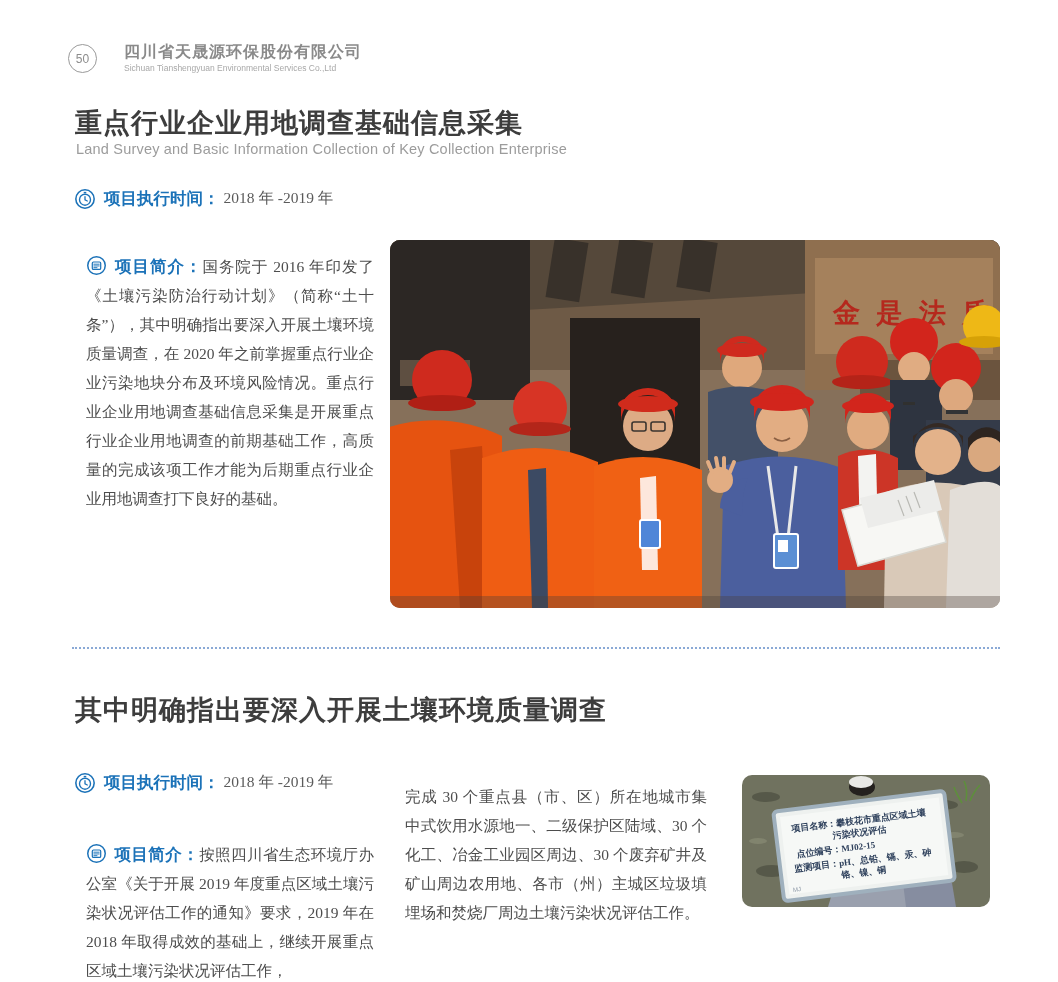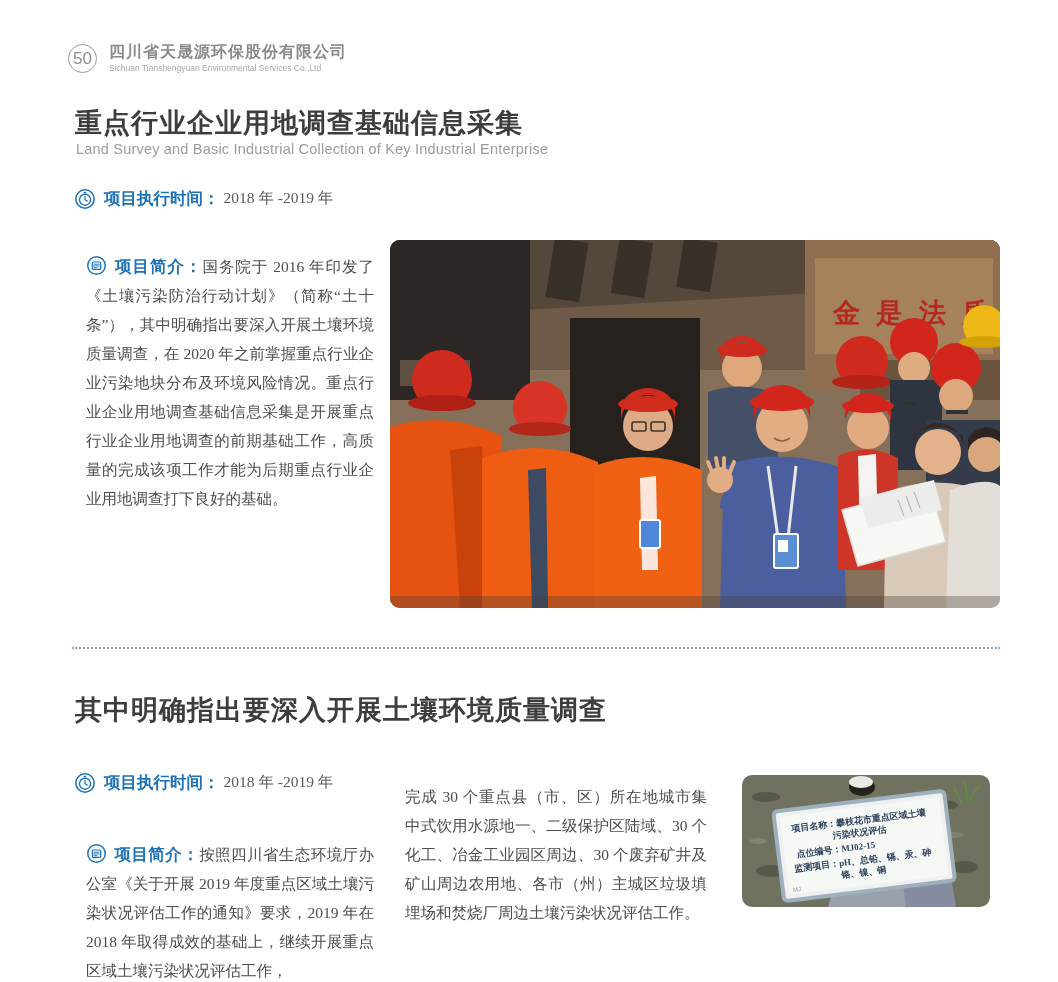--- a/index.html
+++ b/index.html
@@ -2,23 +2,23 @@
 <html><head>
 <meta charset="utf-8">
 <style>
   html,body{margin:0;padding:0;background:#ffffff;}
   .page{position:relative;width:1058px;height:982px;background:#ffffff;overflow:hidden;
         font-family:"Liberation Serif","DejaVu Serif",serif;}
 
   
   .header{position:absolute;left:68px;top:42px;display:flex;align-items:flex-start;}
   .page-badge{width:27px;height:27px;border:1.5px solid #9a9a9a;border-radius:50%;
-              color:#8c8c8c;font-family:"Liberation Sans",sans-serif;font-size:17px;
+              color:#8c8c8c;font-family:"Liberation Sans",sans-serif;font-size:12px;
               display:flex;align-items:center;justify-content:center;margin-top:2px;}
-  .co-block{margin-left:12px;}
+  .co-block{margin-left:27px;}
   .co-cn{font-family:"Liberation Sans",sans-serif;font-weight:bold;font-size:16px;
          color:#8a8a8a;letter-spacing:1px;line-height:19px;}
   .co-en{font-family:"Liberation Sans",sans-serif;font-size:8.5px;color:#a8a8a8;margin-top:2px;}
 
   
   .sec-title{position:absolute;left:75px;font-family:"Liberation Sans",sans-serif;
              font-weight:bold;font-size:27px;color:#3d3d3d;letter-spacing:1px;line-height:30px;}
   .sec-sub{position:absolute;left:76px;font-family:"Liberation Sans",sans-serif;
            font-size:14.5px;color:#9c9c9c;letter-spacing:0.2px;}
 
@@ -49,21 +49,21 @@
 
   <div class="header">
     <div class="page-badge">50</div>
     <div class="co-block">
       <div class="co-cn">四川省天晟源环保股份有限公司</div>
       <div class="co-en">Sichuan Tianshengyuan Environmental Services Co.,Ltd</div>
     </div>
   </div>
 
   <div class="sec-title" style="top:108px;">重点行业企业用地调查基础信息采集</div>
-  <div class="sec-sub" style="top:141px;">Land Survey and Basic Industrial Collection of Key Industrial Enterprise</div>
+  <div class="sec-sub" style="top:141px;">Land Survey and Basic Information Collection of Key Collection Enterprise</div>
 
   <div class="meta" style="top:188px;">
     <span class="ic">
       <svg viewBox="0 0 24 24" width="22" height="22">
         <circle cx="12" cy="12" r="10" fill="none" stroke="#1b72b8" stroke-width="1.7"></circle>
         <circle cx="12" cy="12.8" r="6" fill="none" stroke="#1b72b8" stroke-width="1.5"></circle>
         <rect x="10.6" y="4.2" width="2.8" height="1.6" fill="#1b72b8"></rect>
         <path d="M12 9.5 L12 13 L14.5 14.2" fill="none" stroke="#1b72b8" stroke-width="1.4" stroke-linecap="round"></path>
       </svg>
     </span>

